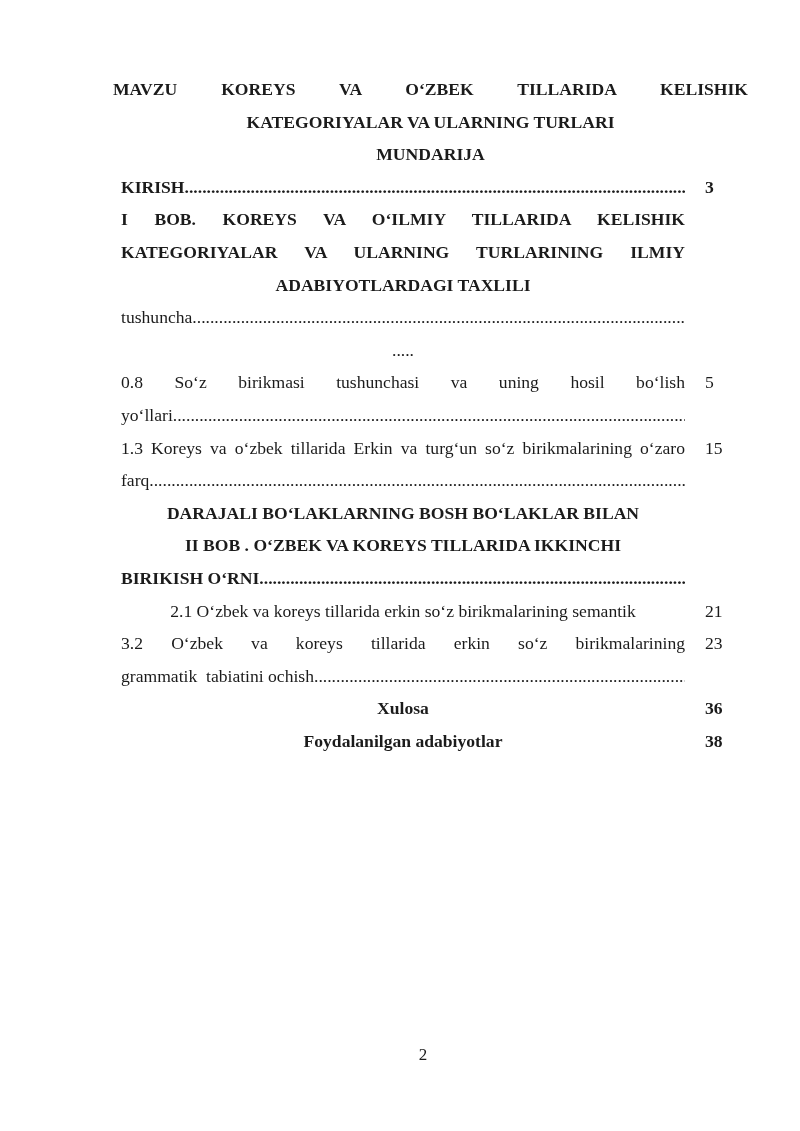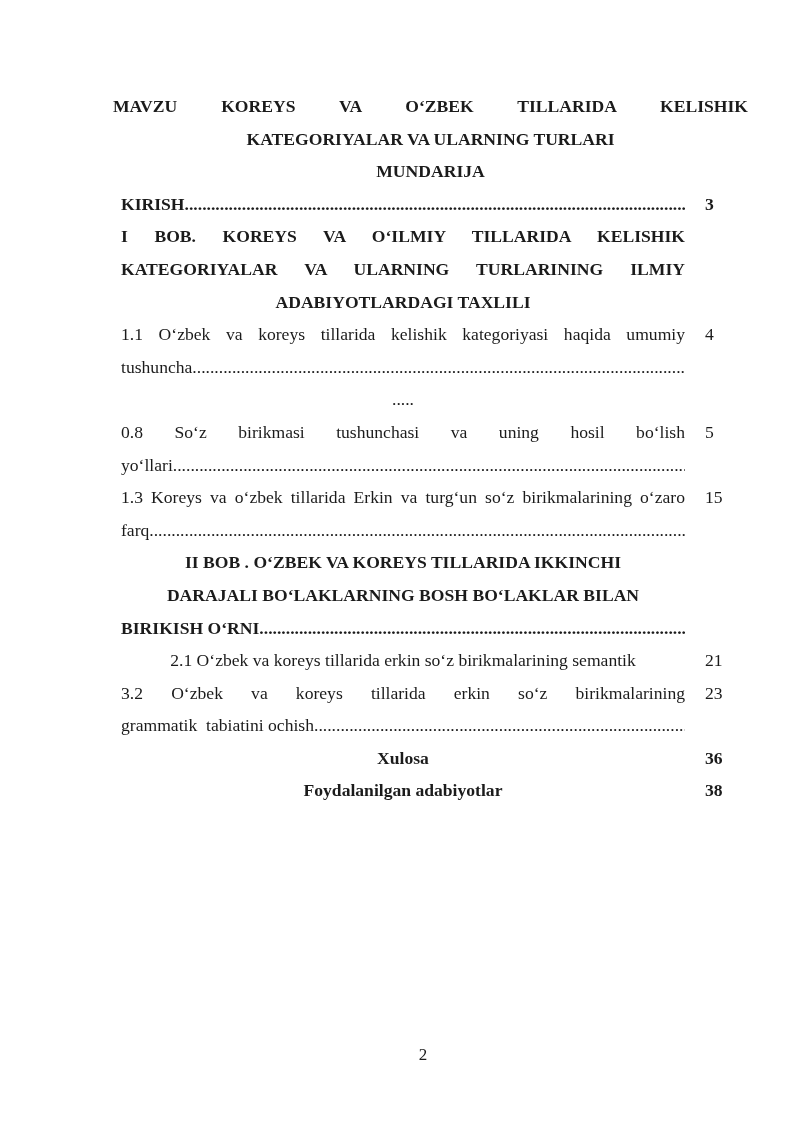--- a/index.html
+++ b/index.html
@@ -3,21 +3,21 @@
 <meta charset="utf-8">
 <style>
   html,body { margin:0; padding:0; }
   body {
     width:800px; height:1131px; background:#ffffff;
     font-family:"Liberation Serif","DejaVu Serif",serif;
     color:#1b1b1b;
   }
   .page { position:relative; width:800px; height:1131px; background:#ffffff; overflow:hidden; }
   .content { position:absolute; left:121px; top:73px; width:564px; font-size:17.6px; line-height:32.6px; }
-  .title { margin-left:-8px; width:635px; font-weight:bold;margin-top:17px; }
+  .title { margin-left:-8px; width:635px; font-weight:bold; }
   .jl { text-align:justify; text-align-last:justify; text-justify:inter-word; }
   .center { text-align:center; }
   .line { position:relative; }
   .txt { display:block; width:564px;text-align:center; }
   .clip { overflow:hidden; white-space:pre; }
   .num { position:absolute; left:584px; top:0; width:48px; text-align:left; }
   .bold { font-weight:bold; }
   .footer { position:absolute; left:121px; top:1039px; width:604px; text-align:center; font-size:17px; line-height:32.6px; }
 </style>
 </head>
@@ -46,24 +46,20 @@
       <div class="line">
           <span class="txt jl bold">KATEGORIYALAR VA ULARNING TURLARINING ILMIY</span>
         </div>
       <div class="line">
           <span class="txt bold">ADABIYOTLARDAGI TAXLILI</span>
         </div>
     </div>
 
     <div>
       <div class="line">
-        <span class="txt jl">1.1 O‘zbek va koreys tillarida kelishik kategoriyasi haqida umumiy</span>
-        <span class="num">4</span>
-      </div>
-      <div class="line">
           <span class="txt clip">tushuncha.........................................................................................................................................</span>
         </div>
       <div class="line">
           <span class="txt">.....</span>
         </div>
     </div>
 
     <div>
       <div class="line">
         <span class="txt jl">0.8 So‘z birikmasi tushunchasi va uning hosil bo‘lish</span>
@@ -79,24 +75,24 @@
         <span class="txt jl">1.3 Koreys va o‘zbek tillarida Erkin va turg‘un so‘z birikmalarining o‘zaro</span>
         <span class="num">15</span>
       </div>
       <div class="line">
           <span class="txt clip">farq...................................................................................................................................................</span>
         </div>
     </div>
 
     <div>
       <div class="line">
-          <span class="txt bold">II BOB . O‘ZBEK VA KOREYS TILLARIDA IKKINCHI</span>
+          <span class="txt bold">DARAJALI BO‘LAKLARNING BOSH BO‘LAKLAR BILAN</span>
         </div>
       <div class="line">
-          <span class="txt bold">DARAJALI BO‘LAKLARNING BOSH BO‘LAKLAR BILAN</span>
+          <span class="txt bold">II BOB . O‘ZBEK VA KOREYS TILLARIDA IKKINCHI</span>
         </div>
       <div class="line">
           <span class="txt clip bold">BIRIKISH O‘RNI.....................................................................................................................................</span>
         </div>
     </div>
 
     <div>
       <div class="line">
         <span class="txt">2.1 O‘zbek va koreys tillarida erkin so‘z birikmalarining semantik</span>
         <span class="num">21</span>

